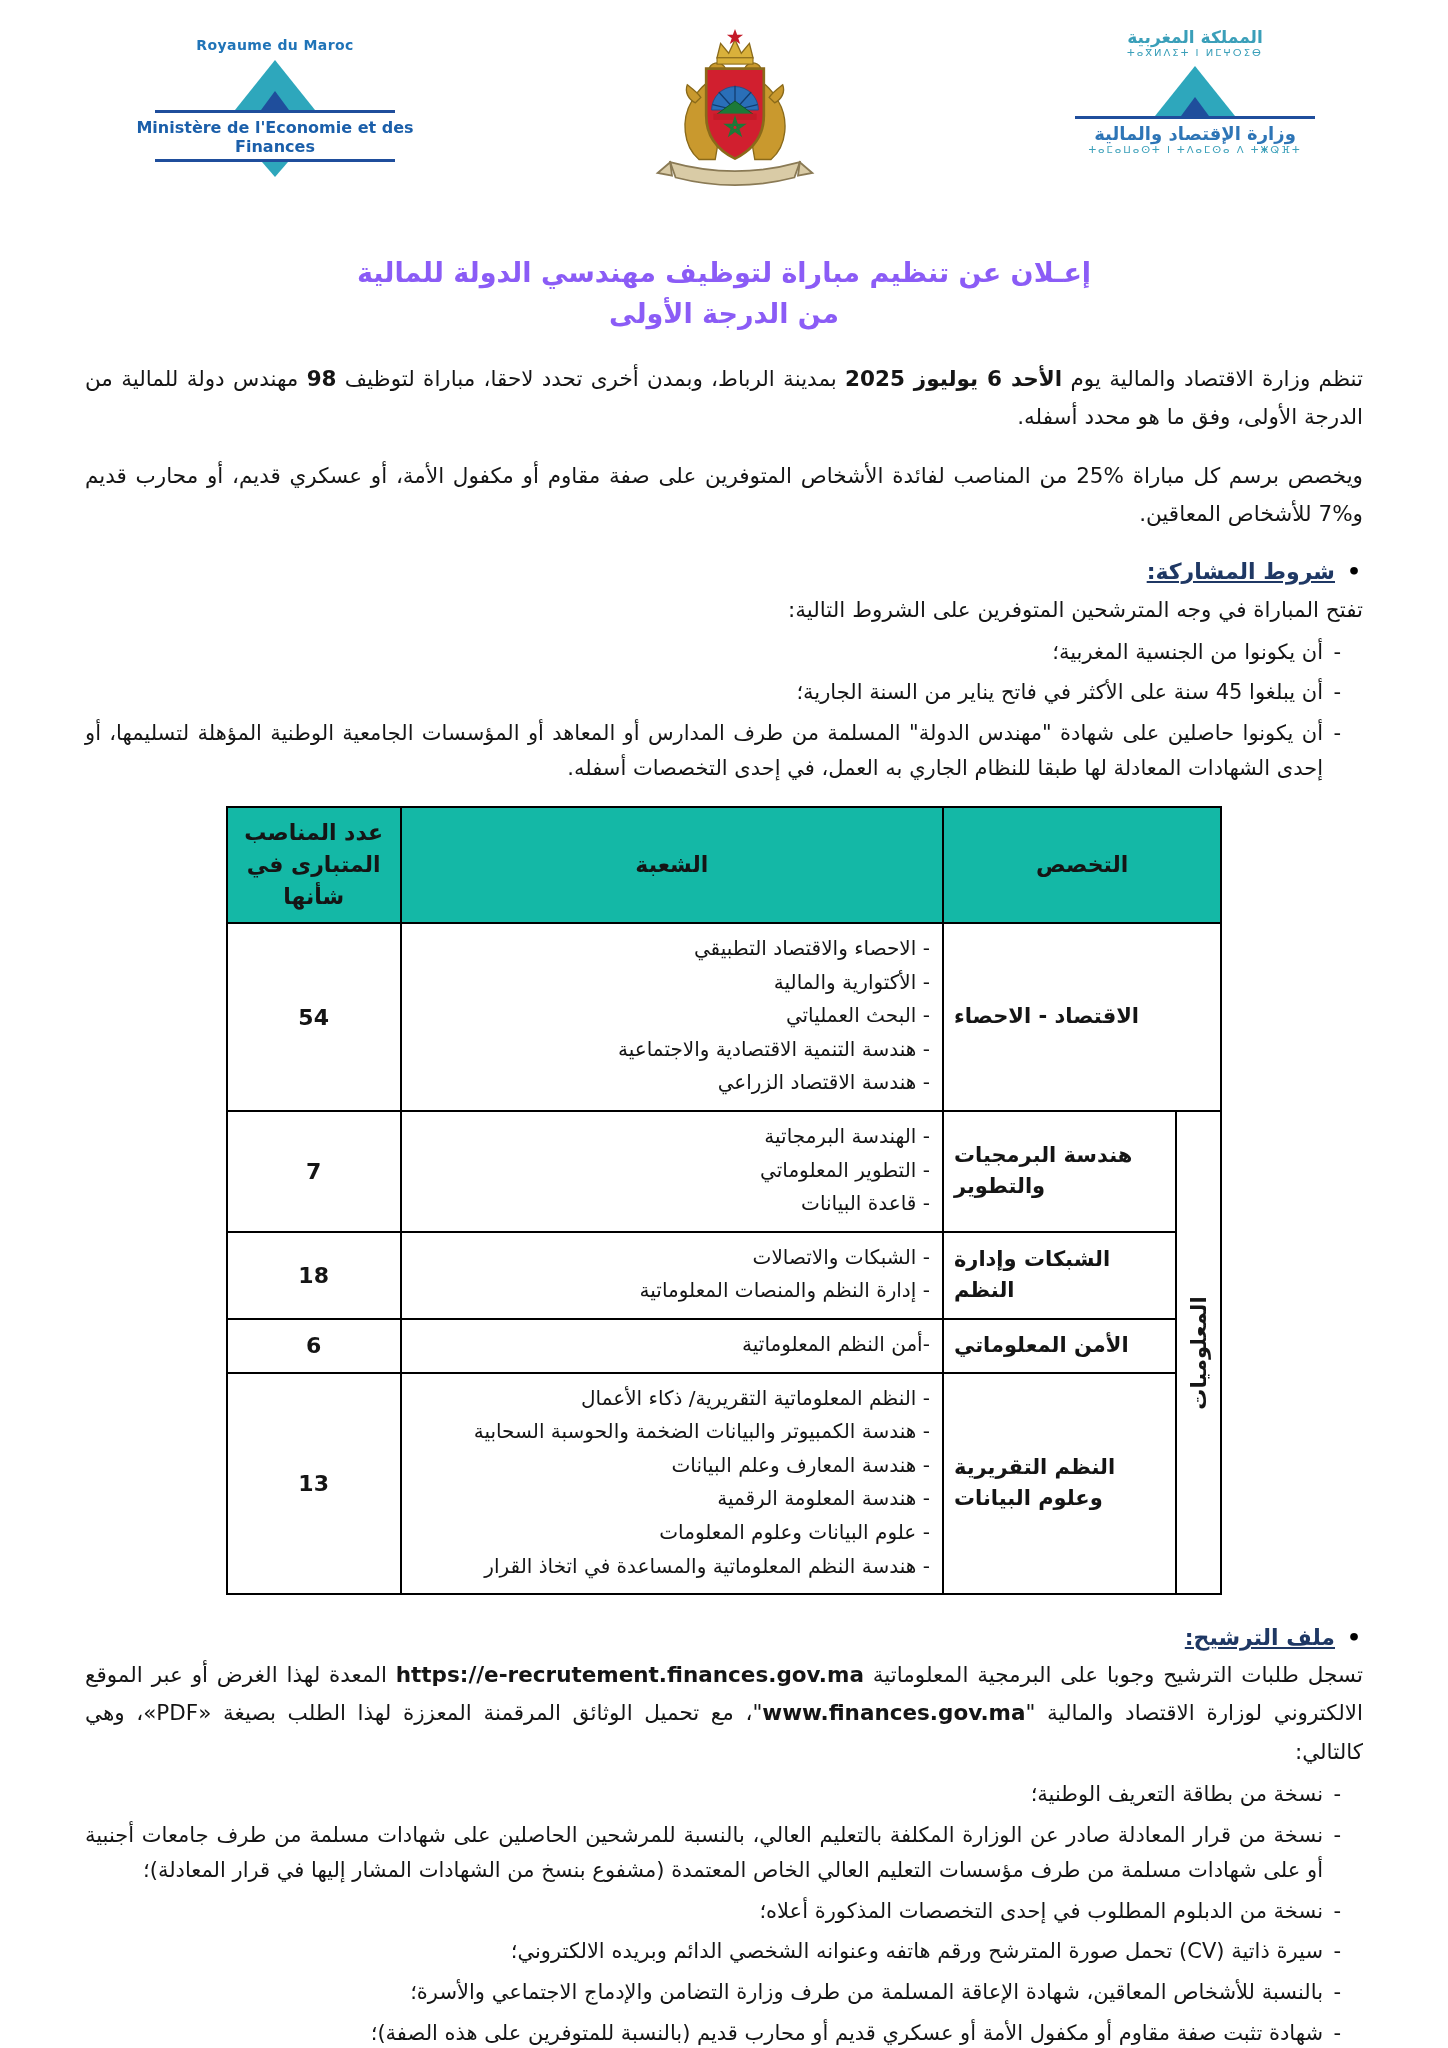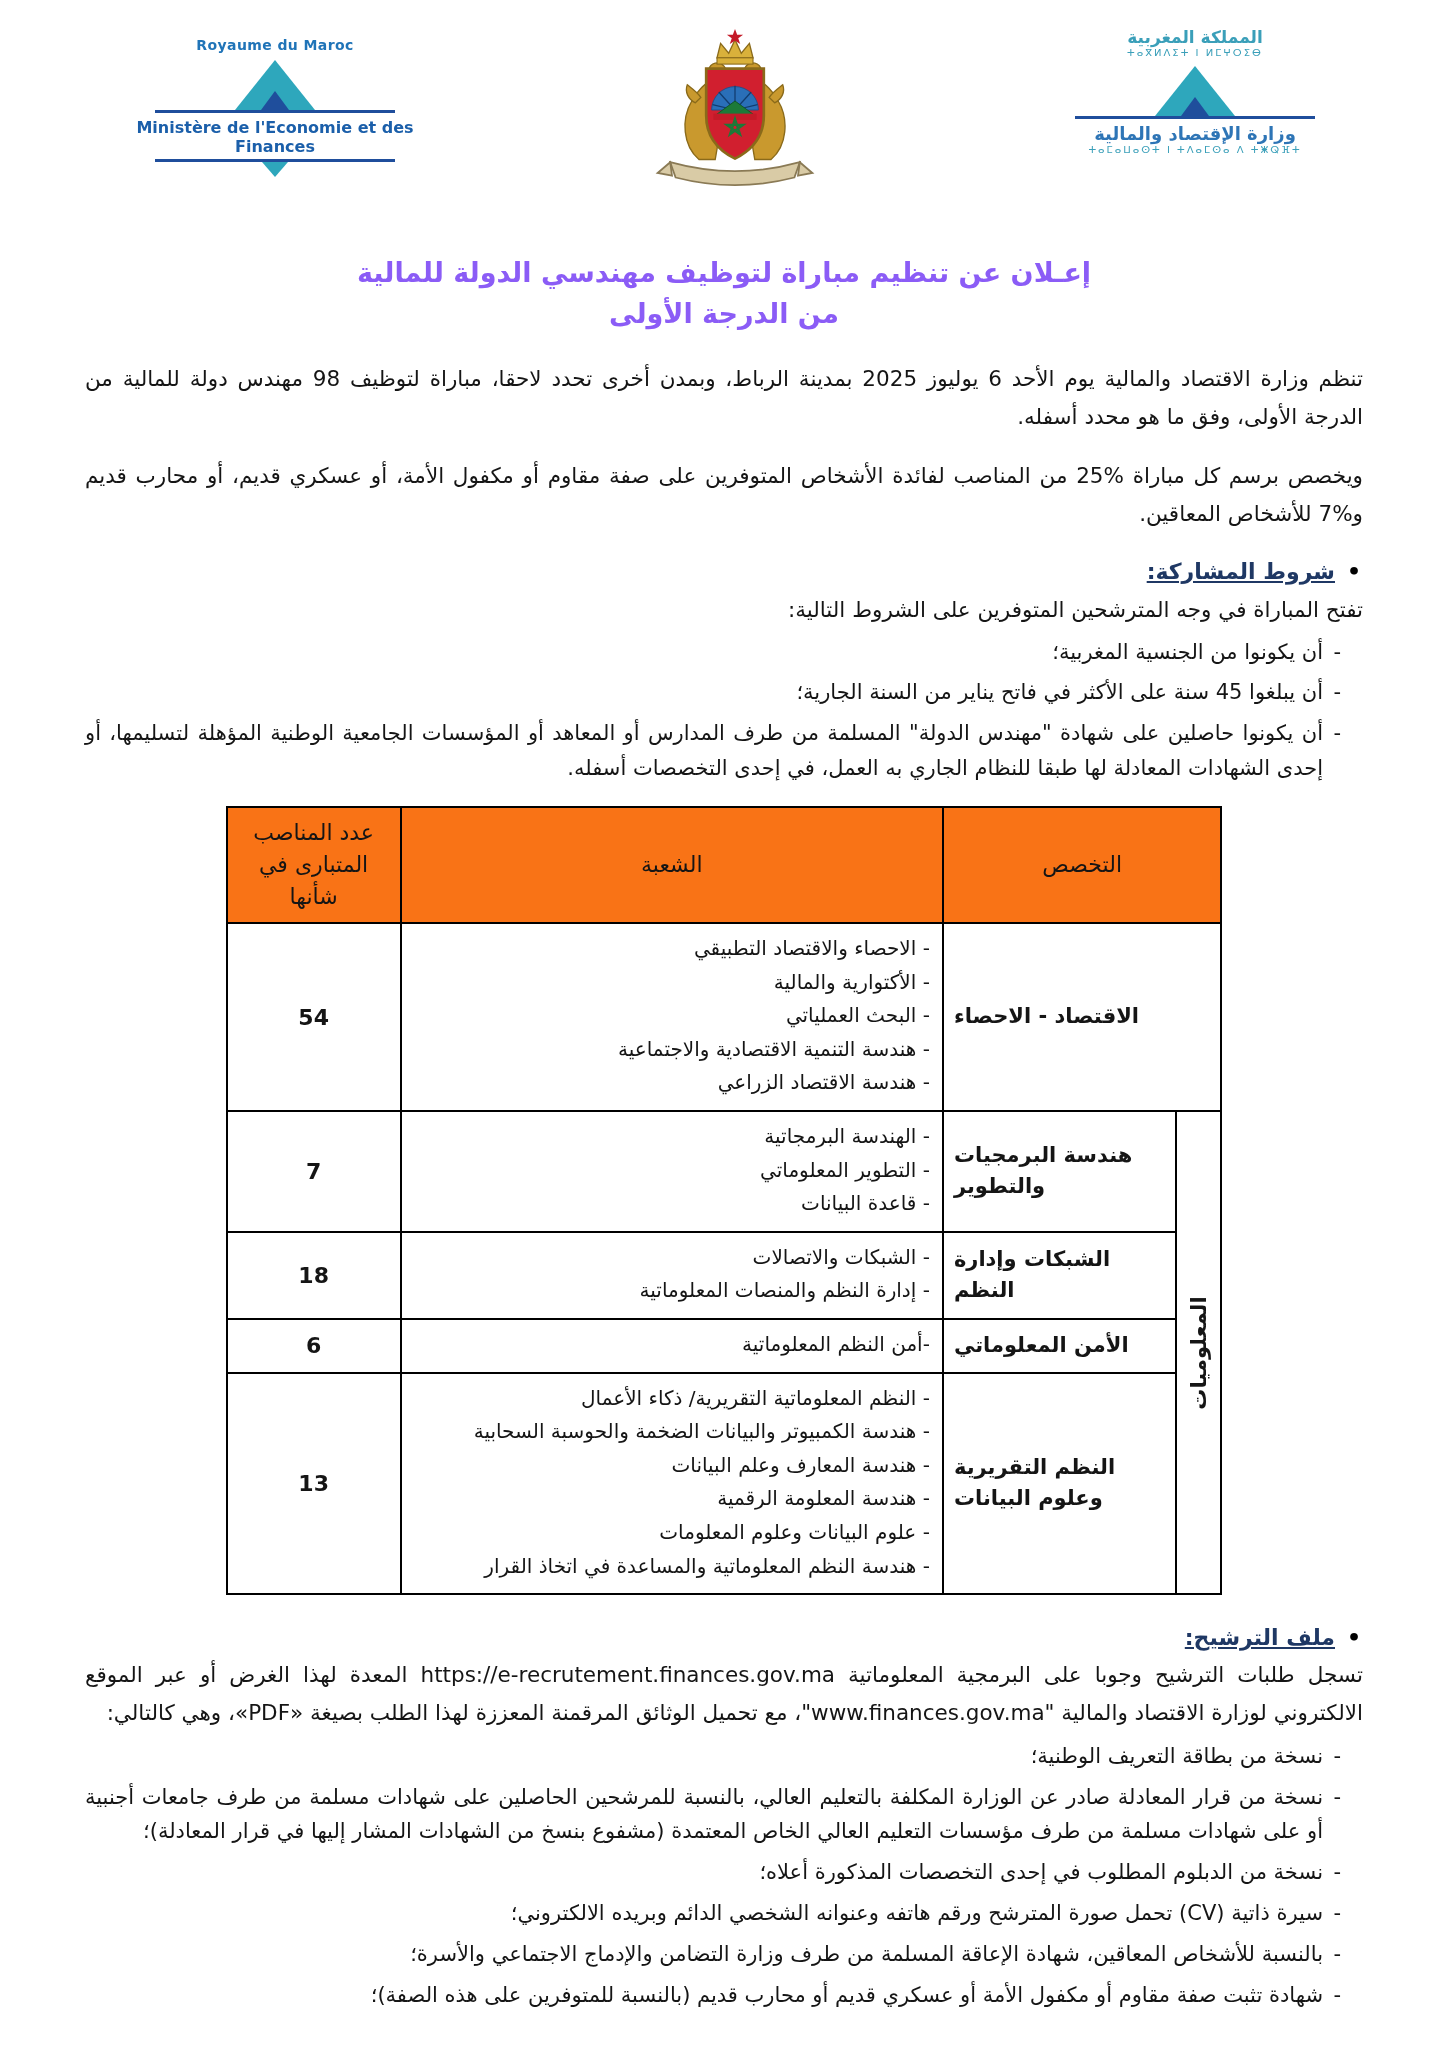--- a/index.html
+++ b/index.html
@@ -27,33 +27,33 @@
   .under-line .bar{position:absolute;top:0;left:50%;transform:translateX(-50%);width:240px;height:3px;background:#1f4e9c;}
   .under-line .down-tri{position:absolute;top:3px;left:50%;transform:translateX(-50%);
     width:0;height:0;border-left:13px solid transparent;border-right:13px solid transparent;border-top:15px solid #2ea7bc;}
   .ministry-ar{color:#2e75b6;font-weight:bold;font-size:18px;margin-top:4px;}
   .emblem{width:180px;margin-top:2px;flex:0 0 auto;}
   
   .doc{direction:rtl;}
   .title{ text-align:center;font-weight:bold;font-size:27px;line-height:1.5;margin-top:56px;color:#8b5cf6;}
   
   .para{font-size:21.5px;line-height:1.78;text-align:justify;margin-top:26px;}
-  .b{font-weight:normal;}
+  .b{font-weight:bold;}
   .sec-head{margin-top:26px;font-size:22px;font-weight:bold;color:#1f3864;padding-right:28px;position:relative;}
   .sec-head::before{content:"•";color:#000;position:absolute;right:2px;top:0;font-size:22px;}
   .sec-head .hd{text-decoration:underline;}
   .intro-line{font-size:21.5px;line-height:1.7;margin-top:8px;}
   .dash-list{margin-top:6px;}
   .dash-item{font-size:21px;line-height:1.66;text-align:justify;
     padding-right:40px;position:relative;margin-top:6px;}
   .dash-item::before{content:"-";position:absolute;right:22px;top:0;}
   
   table.spec-table{border-collapse:collapse;width:78%;margin:20px auto 0;direction:rtl;}
   table.spec-table td,table.spec-table th{border:2px solid #000;vertical-align:middle;}
-  th.h{background:#f97316;font-size:22px;font-weight:normal;text-align:center;height:106px;padding:4px 8px;line-height:1.45;}
+  th.h{background:#14b8a6;font-size:22px;font-weight:bold;text-align:center;height:106px;padding:4px 8px;line-height:1.45;}
   td.spec{font-weight:bold;font-size:21px;text-align:left;padding:6px 10px;line-height:1.5;}
   td.branches{padding:8px 12px 10px;}
   td.branches div{font-size:20px;line-height:1.68;text-align:right;white-space:nowrap;}
   td.count{font-weight:bold;font-size:22px;text-align:center;}
   td.group-cell{width:46px;position:relative;}
   td.group-cell span{position:absolute;top:50%;left:50%;transform:translate(-50%,-50%) rotate(-90deg);
     white-space:nowrap;font-weight:bold;font-size:21px;}
 </style>
 </head>
 <body>

